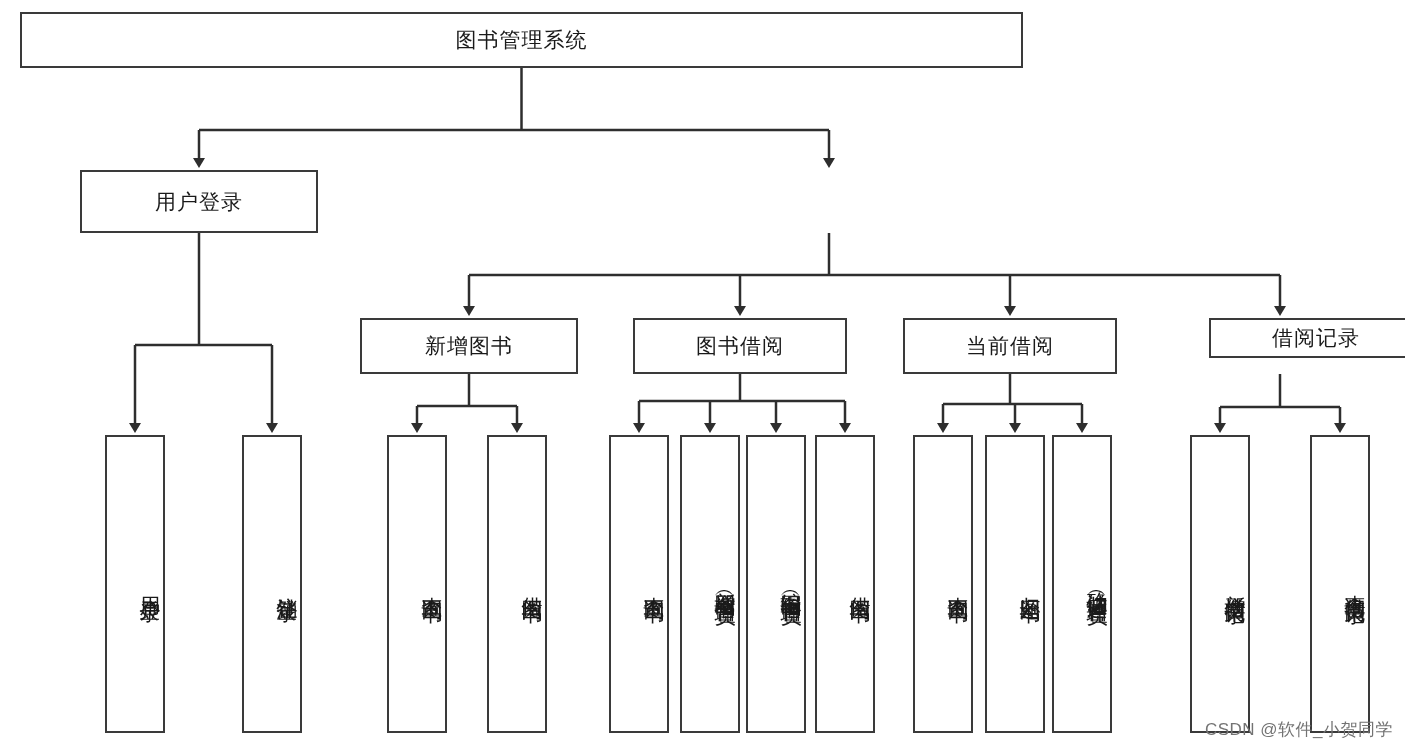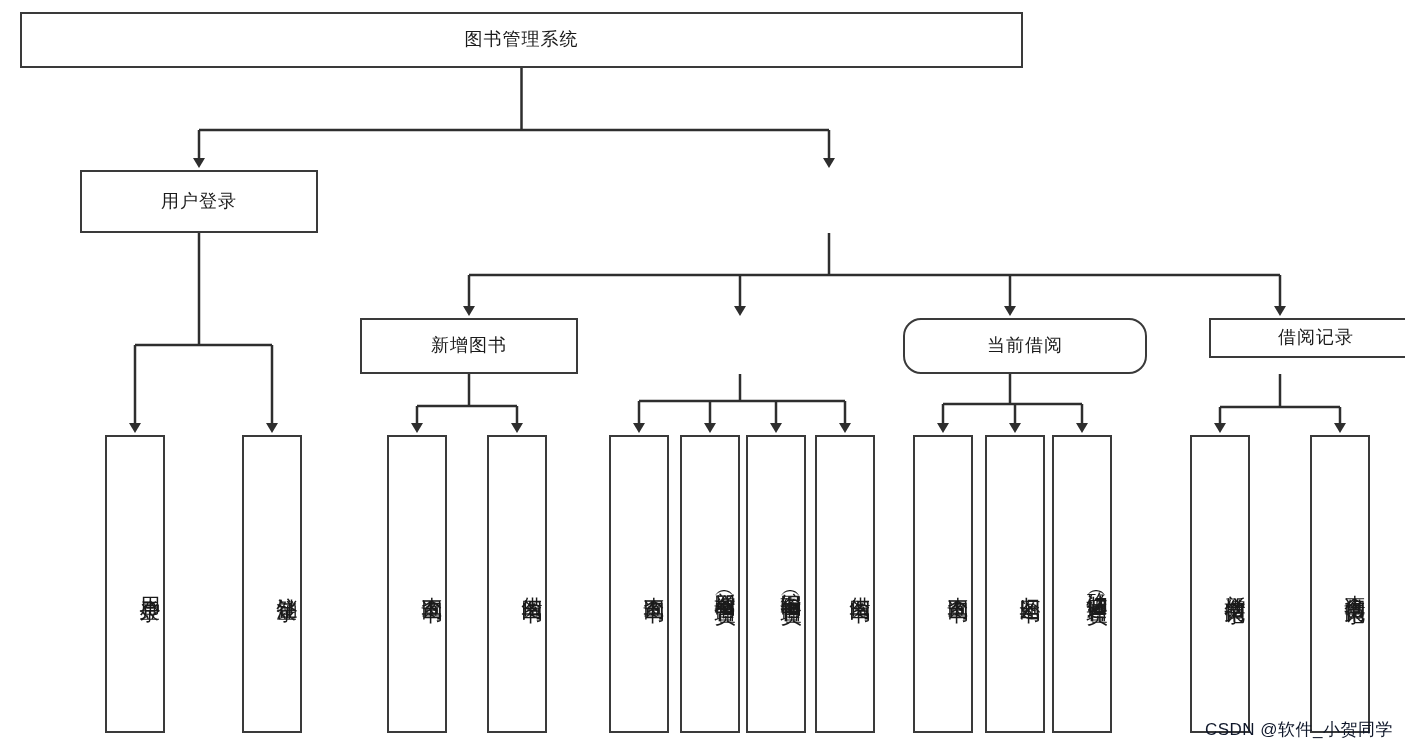--- a/index.html
+++ b/index.html
@@ -32,21 +32,21 @@
     border: 2.5px solid #3a3a3a;
     background: #ffffff;
     color: #1a1a1a;
     display: flex;
     align-items: center;
     justify-content: center;
     text-align: center;
     z-index: 2;
   }
   .node.h {
-    font-size: 18px;
+    font-size: 21px;
     letter-spacing: 1px;
     line-height: 1.2;
     align-items: center;
   }
   .node.v {
     writing-mode: vertical-rl;
     text-orientation: upright;
     font-size: 21px;
     line-height: 1.28;
     letter-spacing: 2px;
@@ -58,21 +58,21 @@
     writing-mode: vertical-rl;
     text-orientation: upright;
     display: block;
     white-space: normal;
   }
   #watermark {
     position: absolute;
     right: 12px;
     bottom: 6px;
     font-size: 17px;
-    color: #0f172a;
+    color: #737373;
     letter-spacing: 0.5px;
     z-index: 5;
     white-space: nowrap;
     font-family: "Liberation Sans", "DejaVu Sans", sans-serif;
   }
 </style>
 </head>
 <body>
 
 <div id="canvas">
@@ -124,21 +124,24 @@
     <span class="label">图书管理系统</span>
   </div>
 
   <div class="node h" id="node-user-login" style="left: 80px; top: 170px; width: 238px; height: 63px;">
     <span class="label">用户登录</span>
   </div>
 
   <div class="node h" id="node-new-book-rec" style="left: 360px; top: 318px; width: 218px; height: 56px;">
     <span class="label">新增图书</span>
   </div>
-  <div class="node h" id="node-current-borrow" style="left: 903px; top: 318px; width: 244px; height: 56px; border-radius: 18px;">
+  <div class="node h" id="node-book-borrow" style="left: 633px; top: 318px; width: 214px; height: 56px;">
+    <span class="label">图书借阅</span>
+  </div>
+  <div class="node h" id="node-current-borrow" style="left: 903px; top: 318px; width: 214px; height: 56px;">
     <span class="label">当前借阅</span>
   </div>
   <div class="node h" id="node-borrow-record" style="left: 1209px; top: 318px; width: 214px; height: 40px;">
     <span class="label">借阅记录</span>
   </div>
 
   <div class="node v" id="node-leaf-user-login" style="left: 105px; top: 435px; width: 60px; height: 298px;">
     <span class="vlabel">用户登录</span>
   </div>
   <div class="node v" id="node-leaf-logout" style="left: 242px; top: 435px; width: 60px; height: 298px;">

